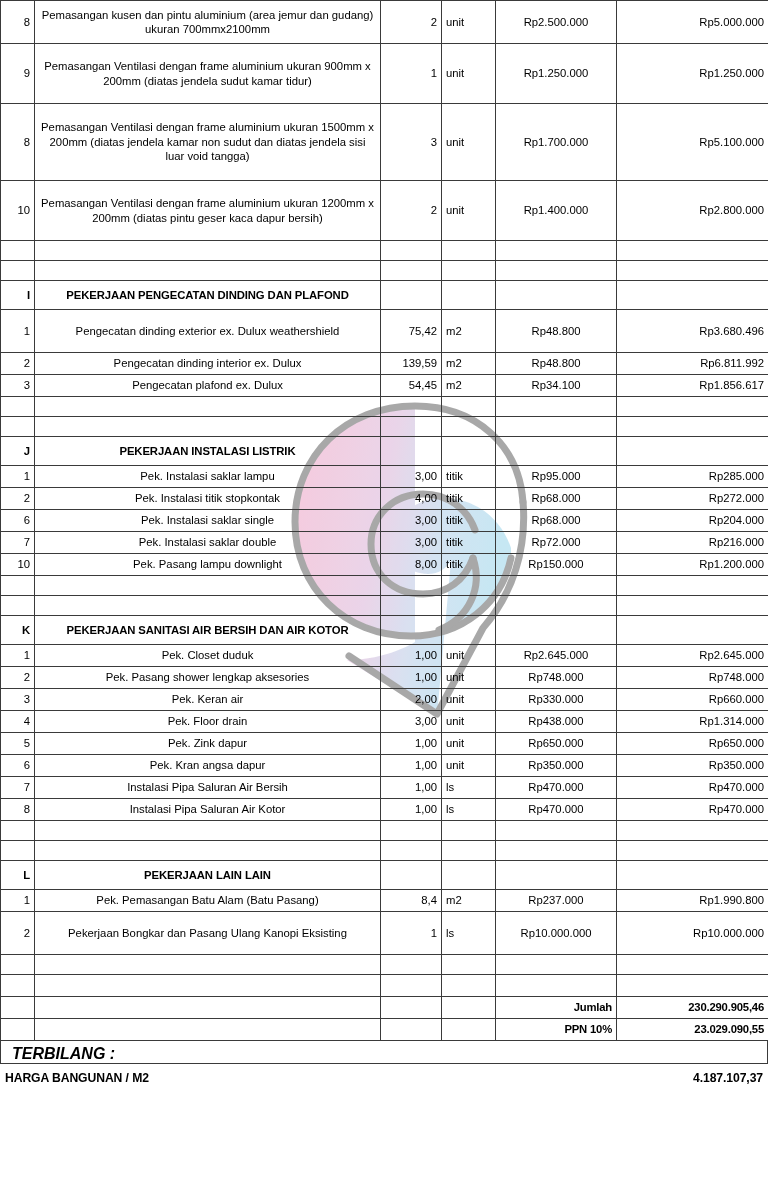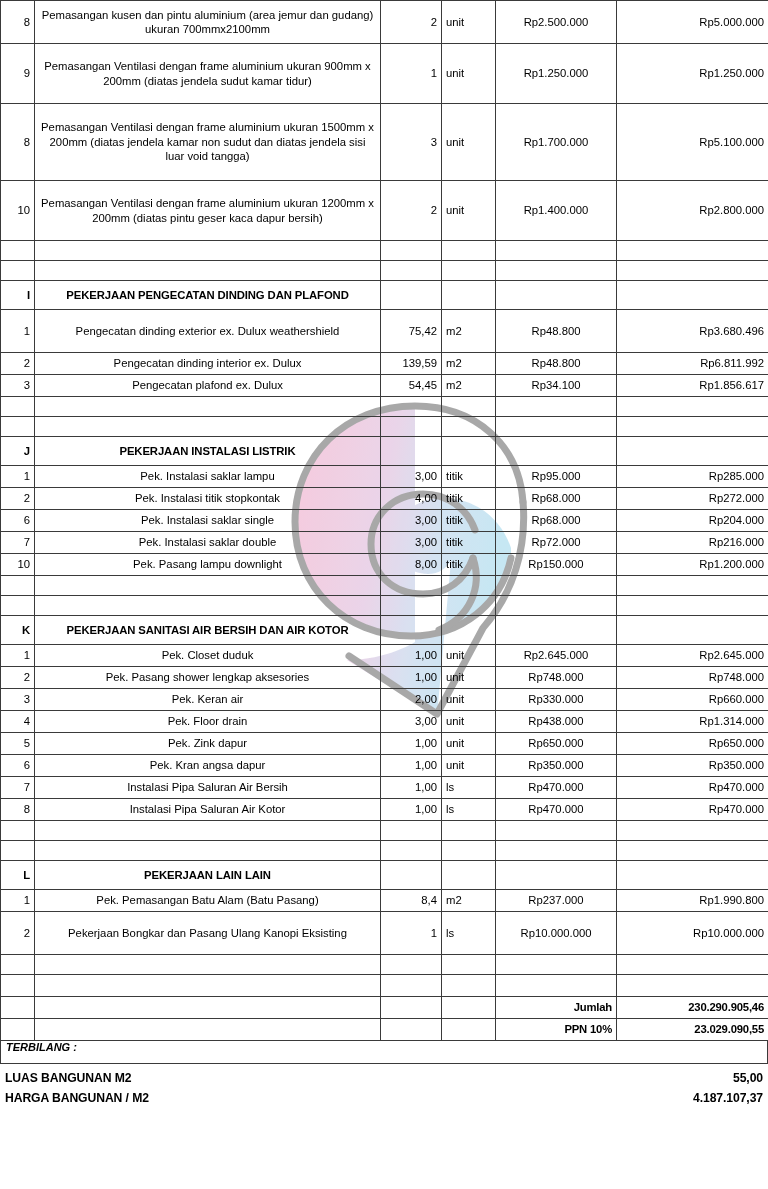--- a/index.html
+++ b/index.html
@@ -90,23 +90,23 @@
   
   #terbilang-box {
     position: relative;
     z-index: 2;
     width: 768px;
     box-sizing: border-box;
     border: 1px solid #3a3a3a;
     border-top: none;
     height: 23px;
     display: flex;
-    align-items: flex-start;
-    padding-left: 5px;
-    font-size: 11px;
+    align-items: flex-end;
+    padding-left: 11px;
+    font-size: 16px;
     font-weight: bold;
     font-style: italic;
   }
   #summary-lines {
     position: relative;
     z-index: 2;
     width: 768px;
     box-sizing: border-box;
     padding: 5px 5px 0 5px;
   }
@@ -483,20 +483,16 @@
       </tr>
     </tbody>
 </table>
 
 <div id="terbilang-box">
   <span>TERBILANG :</span>
 </div>
 
 <div id="summary-lines">
     <div class="sline">
-      <span class="sl-label">LUAS BANGUNAN M2</span>
-      <span class="sl-value">55,00</span>
-    </div>
-    <div class="sline">
       <span class="sl-label">HARGA BANGUNAN / M2</span>
       <span class="sl-value">4.187.107,37</span>
     </div>
   </div>
 
 </body></html>

